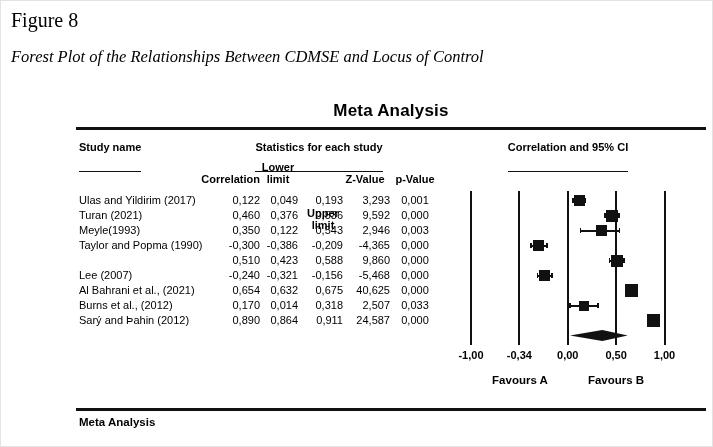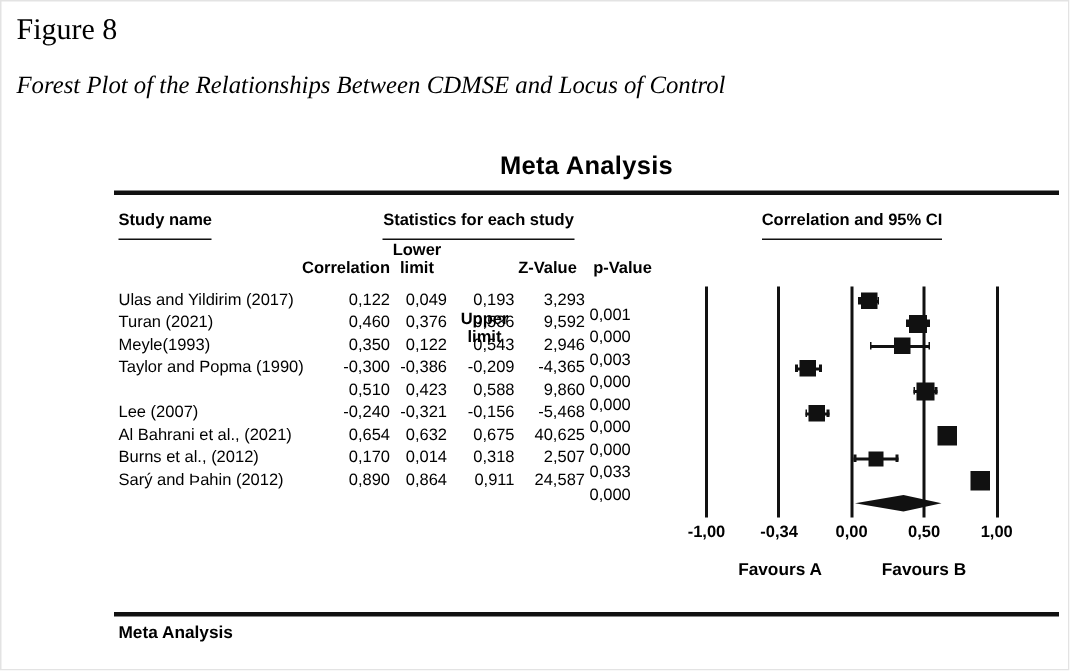--- a/index.html
+++ b/index.html
@@ -17,37 +17,37 @@
     font-family:"Liberation Serif",serif;font-style:italic;font-size:16.5px;
   }
   .chart-title{
     position:absolute;left:75px;top:100px;width:630px;text-align:center;
     font-size:17px;font-weight:bold;letter-spacing:.2px;
   }
   .rule{position:absolute;left:75px;width:630px;height:3px;background:#111;}
   .rule-top{top:126px;}
   .rule-bottom{top:407px;}
   .hdr{position:absolute;top:140px;font-size:11px;font-weight:bold;}
-  .hdr span{border-bottom:1.5px solid #111;padding-bottom:6px;}
+  .hdr span{border-bottom:1.5px solid #111;padding-bottom:18px;}
   .hdr-study{left:78px;}
   .hdr-stats{left:195px;width:246px;text-align:center;}
   .hdr-ci{left:470px;width:194px;text-align:center;}
   .subhdr{position:absolute;font-size:11px;font-weight:bold;}
   .sub1{top:160px;}
   .sub2{top:172px;}
   .col-r{left:195px;width:64px;text-align:right;}
   .col-lo{left:257px;width:40px;text-align:center;}
   .col-hi{left:302px;width:40px;text-align:center;margin-top:46px;}
   .col-z{left:339px;width:50px;text-align:center;}
   .col-p{left:392px;width:44px;text-align:center;}
   .col-r-num{left:195px;width:64px;text-align:right;}
   .col-lo-num{left:257px;width:40px;text-align:right;}
   .col-hi-num{left:302px;width:40px;text-align:right;}
   .col-z-num{left:339px;width:50px;text-align:right;}
-  .col-p-num{left:392px;width:44px;text-align:left;margin-top:10px;}
+  .col-p-num{left:392px;width:44px;text-align:center;}
   .row{position:absolute;left:0;width:713px;height:15px;line-height:15px;font-size:11px;}
   .row > span{position:absolute;top:0;height:15px;line-height:15px;}
   .c-study{left:78px;width:165px;text-align:left;}
   .gridline{position:absolute;width:2px;background:#111;}
   .ciline{position:absolute;height:2px;background:#111;}
   .citick{position:absolute;width:1.5px;background:#111;}
   .sq{position:absolute;background:#111;}
   .tick-label{position:absolute;width:52px;text-align:center;font-size:11px;font-weight:bold;}
   .favours{position:absolute;top:373px;width:110px;text-align:center;font-size:11.5px;font-weight:bold;}
   .footer{position:absolute;left:78px;top:415px;font-size:11.5px;font-weight:bold;}

